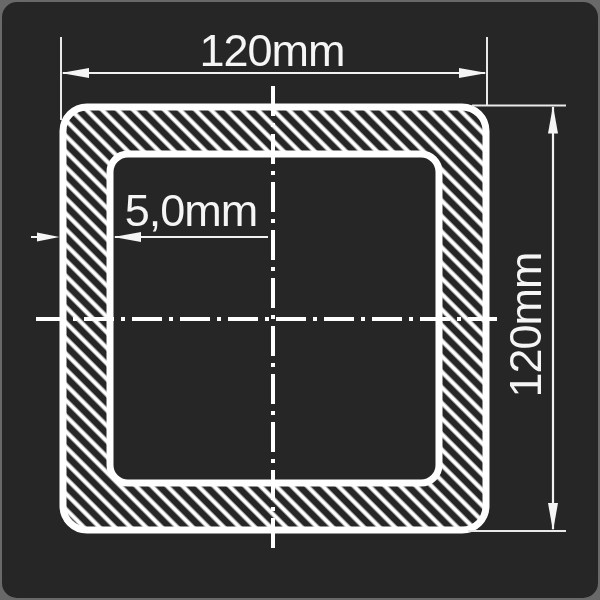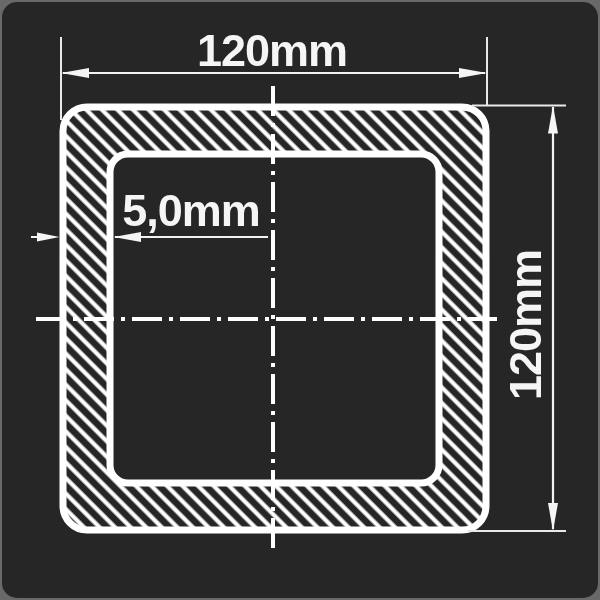--- a/index.html
+++ b/index.html
@@ -8,21 +8,20 @@
     width: 600px;
     height: 600px;
     background: #696969;
     overflow: hidden;
     font-family: "Liberation Sans", sans-serif;
   }
   .stage {
     position: relative;
     width: 584px;
     height: 600px;
-    font-weight: bold;
   }
   svg { display: block; }
   .dim-text {
     font-family: "Liberation Sans", sans-serif;
     font-size: 45px;
     letter-spacing: -1px;
     fill: #f5f5f5;
   }
   .thin-line   { stroke: #e9e9e9; stroke-width: 2;   fill: none; }
   .dim-line    { stroke: #f2f2f2; stroke-width: 2.2; fill: none; }

